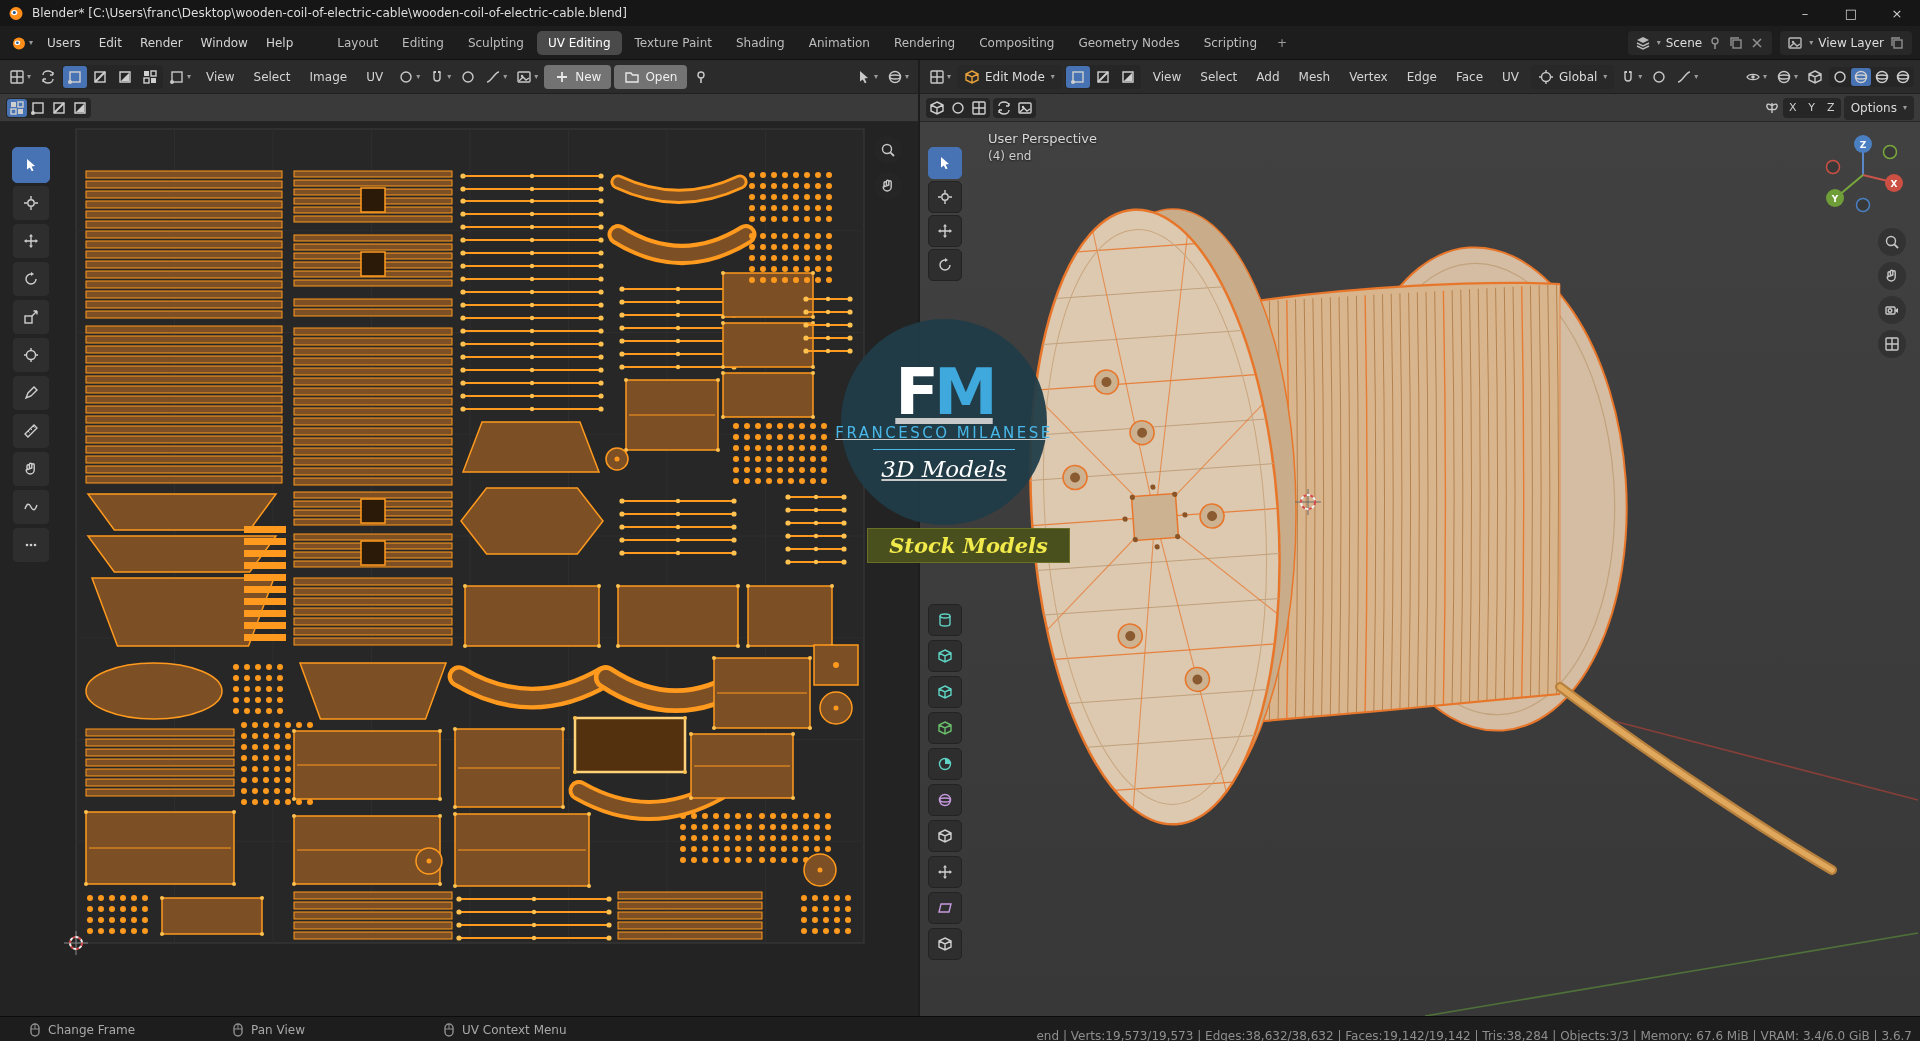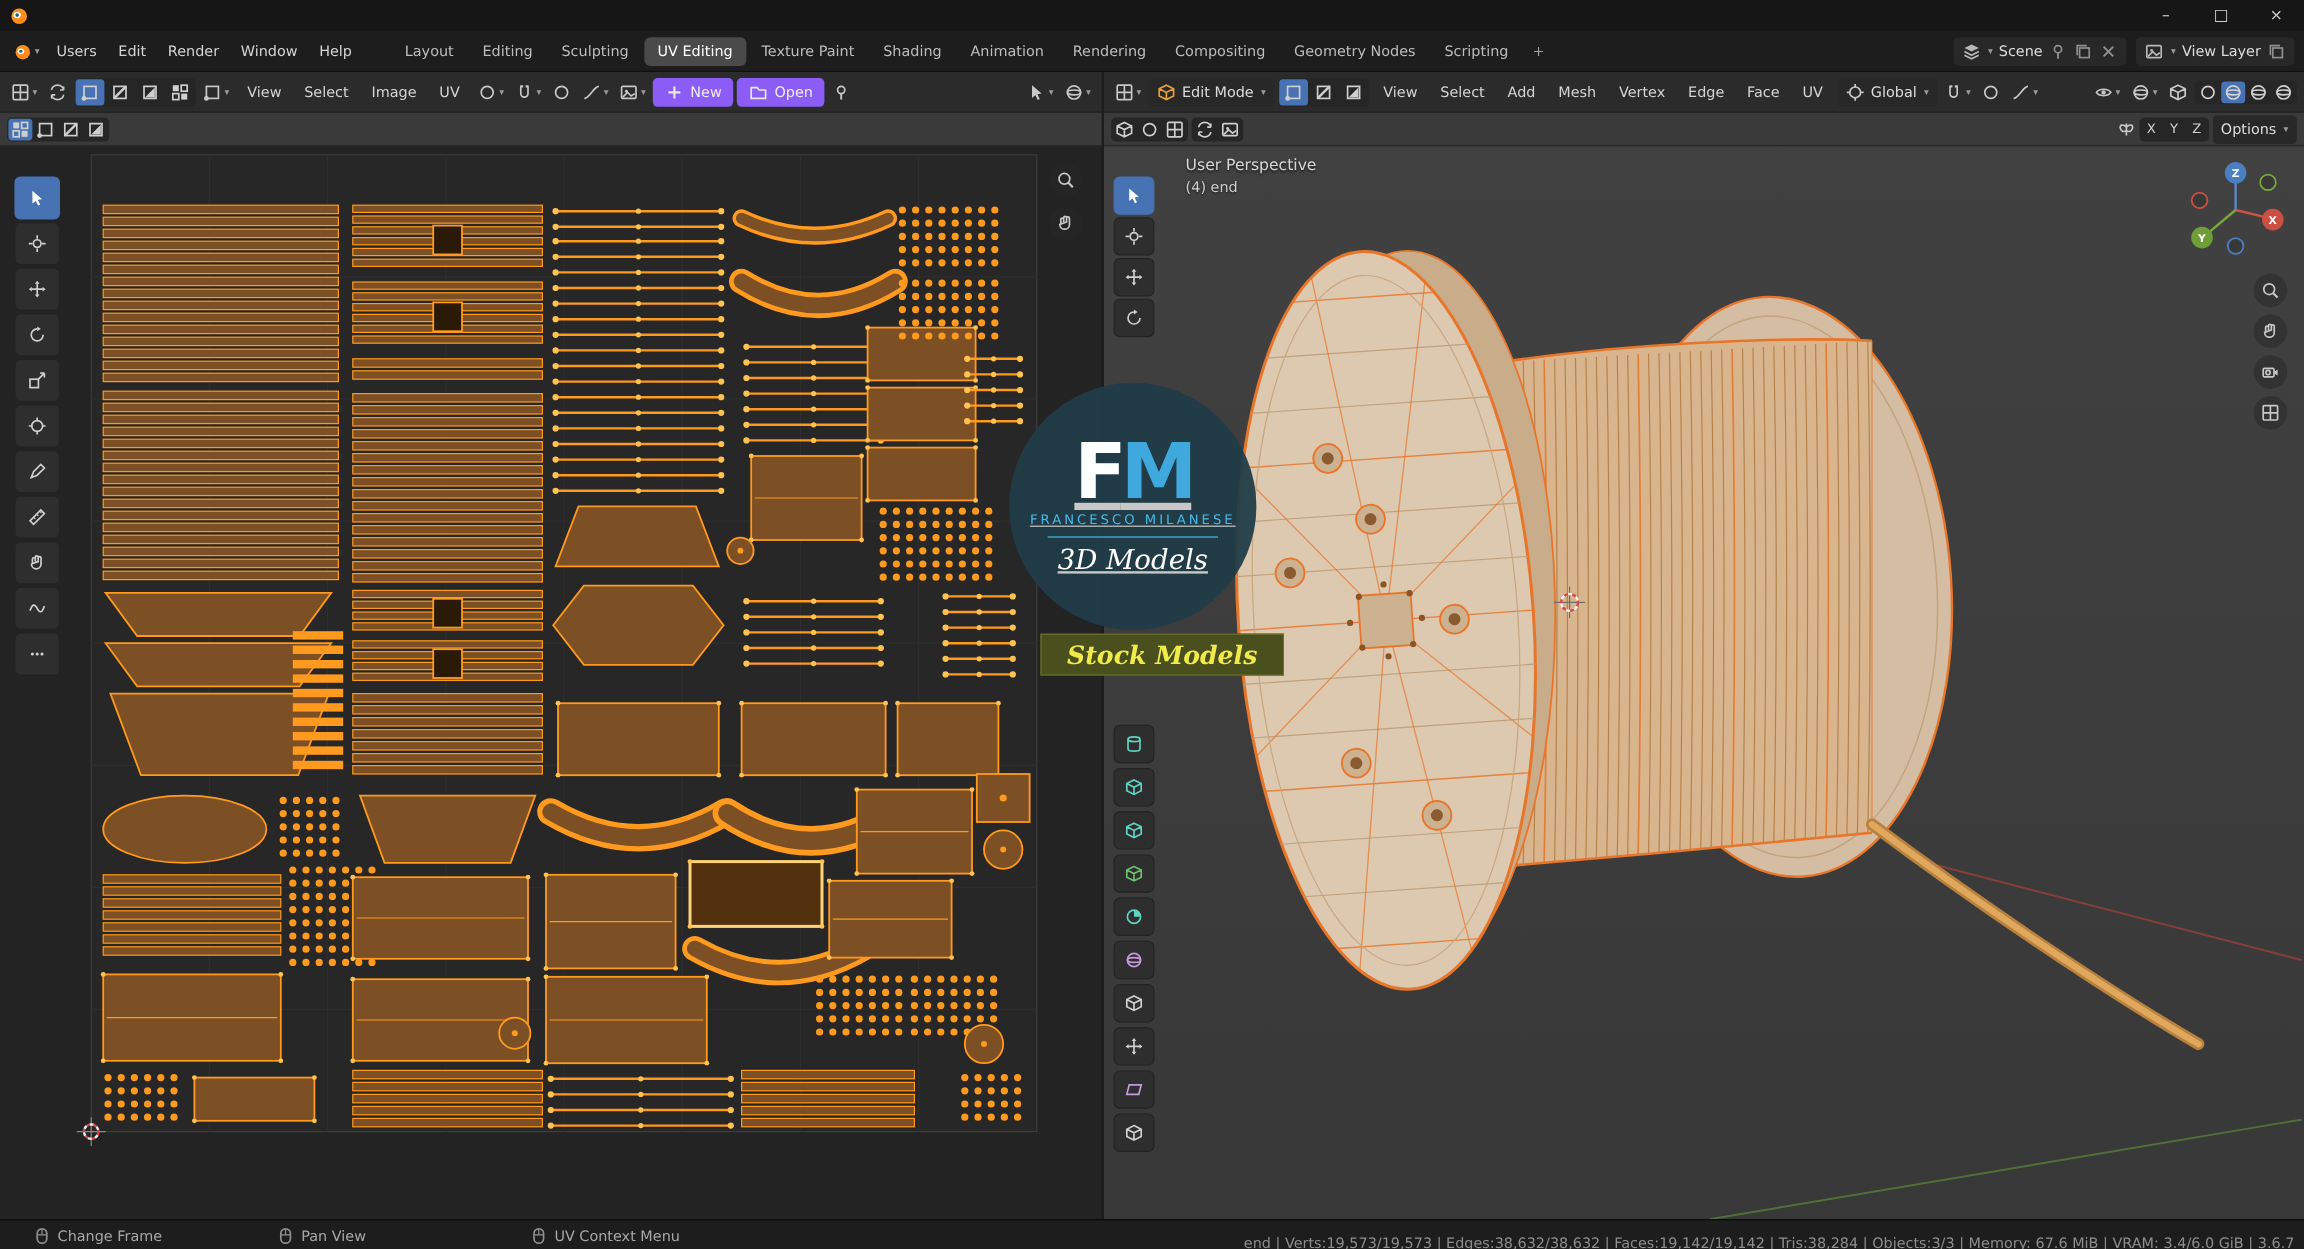--- a/index.html
+++ b/index.html
@@ -29,21 +29,21 @@
   #uv-hdr1{top:60px;left:0;width:918px;height:34px;background:#2b2b2b;border-bottom:1px solid #202020;}
   #vp-hdr1{top:60px;left:920px;width:1000px;height:34px;background:#2b2b2b;border-bottom:1px solid #202020;}
   #uv-hdr2{top:94px;left:0;width:918px;height:28px;background:#3a3a3a;border-bottom:1px solid #262626;}
   #vp-hdr2{top:94px;left:920px;width:1000px;height:28px;background:#3a3a3a;border-bottom:1px solid #262626;}
   .hdr nav{display:flex;gap:1px;}
   .seg{display:flex;background:#262626;border-radius:4px;padding:1px;gap:1px;}
   .sbtn{width:24px;height:22px;display:flex;align-items:center;justify-content:center;border-radius:3px;}
   .sbtn.small{width:20px;height:18px;}
   .sbtn.active{background:#4772b3;}
   .sbtn.txt{width:18px;font-size:11px;color:#cfcfcf;}
-  .btn{display:flex;align-items:center;gap:5px;background:#8b5cf6;border:none;border-radius:4px;height:24px;
+  .btn{display:flex;align-items:center;gap:5px;background:#737373;border:none;border-radius:4px;height:24px;
        padding:0 10px;color:#eeeeee;font-family:inherit;font-size:12px;}
   .spacer{flex:1;}
   
   #uv-canvas{position:absolute;top:122px;left:0;}
   #vp-wrap{position:absolute;top:122px;left:920px;width:1000px;height:894px;
            background:linear-gradient(#414141,#383838);}
   
   .toolcol{position:absolute;display:flex;flex-direction:column;gap:2px;}
   #uv-tools{left:12px;top:147px;}
   #vp-tools-top{left:928px;top:147px;}
@@ -61,21 +61,21 @@
   .sidebtn{width:28px;height:28px;border-radius:14px;background:rgba(40,40,40,.55);
            display:flex;align-items:center;justify-content:center;}
   #uv-viewbtns{position:absolute;left:874px;top:136px;display:flex;flex-direction:column;gap:8px;}
   
   #wm-circle{position:absolute;left:841px;top:319px;width:206px;height:206px;border-radius:50%;
              background:rgba(32,61,72,.94);z-index:60;display:flex;flex-direction:column;
              align-items:center;justify-content:center;text-decoration:underline;}
   #wm-fm{font-size:64px;font-weight:bold;line-height:0.95;letter-spacing:-5px;}
   #wm-fm .f{color:#ffffff;}
   #wm-fm .m{color:#3fa8dc;}
-  #wm-name{font-size:11px;letter-spacing:2.5px;color:#49b8e8;margin-top:2px;white-space:nowrap;}
+  #wm-name{font-size:15px;letter-spacing:2.5px;color:#49b8e8;margin-top:2px;white-space:nowrap;}
   #wm-divider{width:142px;height:1px;background:#49b8e8;margin:7px 0 6px 0;}
   #wm-sub{font-family:"DejaVu Serif",serif;font-style:italic;font-size:23px;color:#ffffff;}
   #wm-badge{position:absolute;left:842px;top:528px;width:201px;height:33px;background:#4a4f1e;
             border:1px solid #6a7028;z-index:60;display:flex;align-items:center;justify-content:center;
             font-family:"DejaVu Serif",serif;font-style:italic;font-weight:bold;font-size:21px;color:#f0ea4a;margin-left:25px;}
   
   #statusbar{position:absolute;left:0;right:0;top:1016px;height:25px;background:#1d1d1d;border-top:1px solid #0c0c0c;}
   .km{position:absolute;top:0;height:25px;display:flex;align-items:center;gap:5px;color:#a8a8a8;font-size:12px;}
   #sb-stats{position:absolute;right:8px;top:0;height:37px;display:flex;align-items:center;color:#8e8e8e;font-size:12px;}
 </style>
@@ -85,20 +85,21 @@
 <div id="app">
 
   <div id="titlebar">
     <span>
       <svg width="16" height="16" viewBox="0 0 16 16">
           <circle cx="8" cy="8.5" r="6.5" fill="#ff8d1a"></circle>
           <ellipse cx="6.3" cy="7.6" rx="3.1" ry="2.6" fill="#ffffff"></ellipse>
           <circle cx="6.3" cy="7.6" r="1.5" fill="#265787"></circle>
         </svg>
     </span>
+    <span id="tb-title">Blender* [C:\Users\franc\Desktop\wooden-coil-of-electric-cable\wooden-coil-of-electric-cable.blend]</span>
     <div id="tb-btns">
       <span class="tbbtn">–</span>
       <span class="tbbtn">□</span>
       <span class="tbbtn">×</span>
     </div>
   </div>
 
   <div id="topbar">
     <span class="icon-btn">
       <svg width="16" height="16" viewBox="0 0 16 16">

